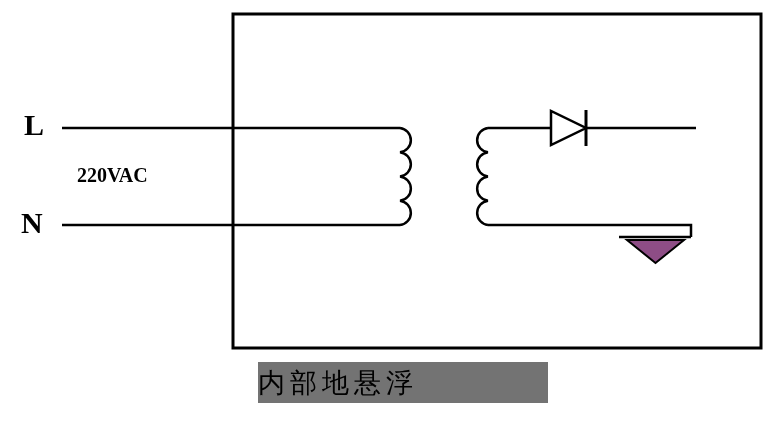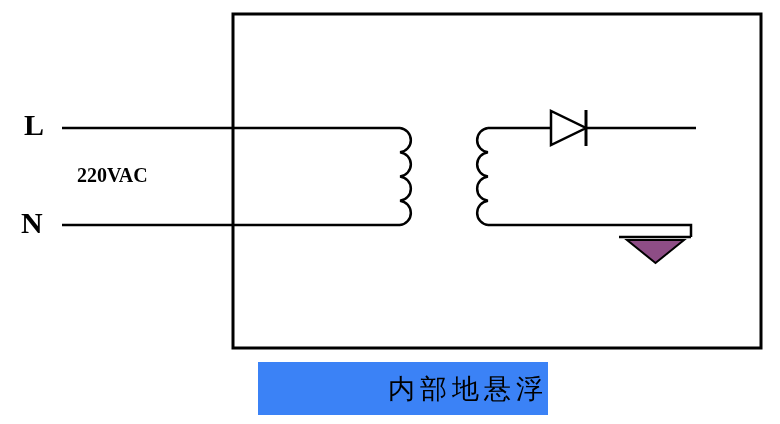--- a/index.html
+++ b/index.html
@@ -41,25 +41,25 @@
     font-size: 20px;
     color: #000000;
     line-height: 1;
     text-align: center;
   }
   .caption-box {
     position: absolute;
     left: 258px;
     top: 362px;
     width: 290px;
-    height: 53px;
-    background: #3b82f6;
+    height: 41px;
+    background: #737373;
     display: flex;
     align-items: center;
-    justify-content: flex-end;
+    justify-content: flex-start;
   }
   .caption-text {
     font-family: "DejaVu Sans", sans-serif;
     font-size: 27px;
     color: #000000;
     letter-spacing: 5px;
     line-height: 1;
     white-space: nowrap;
   }
   .watermark {

